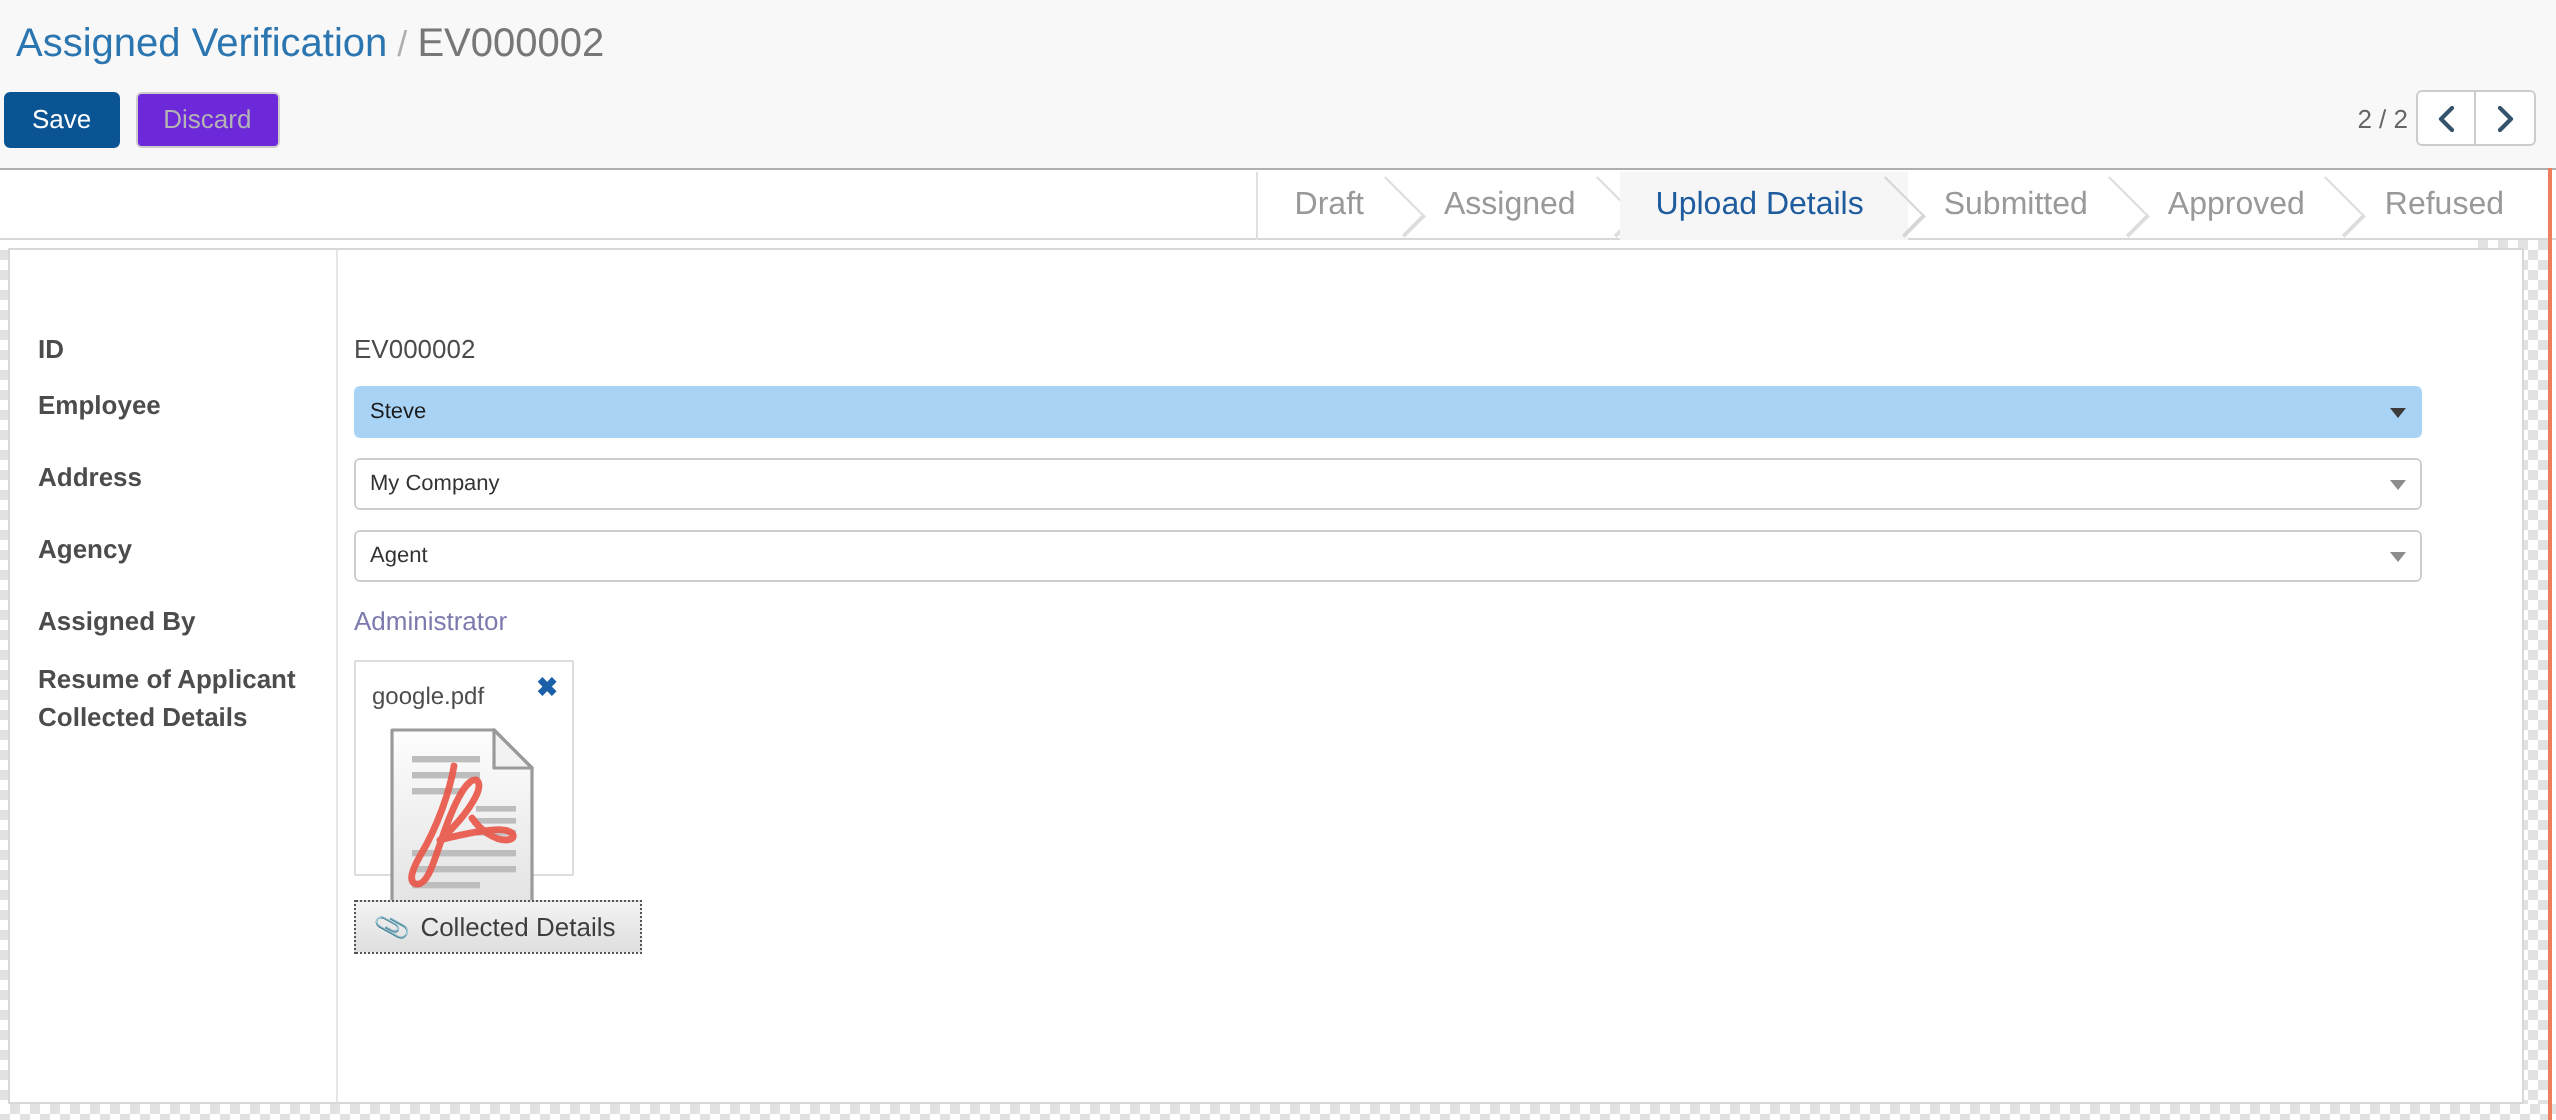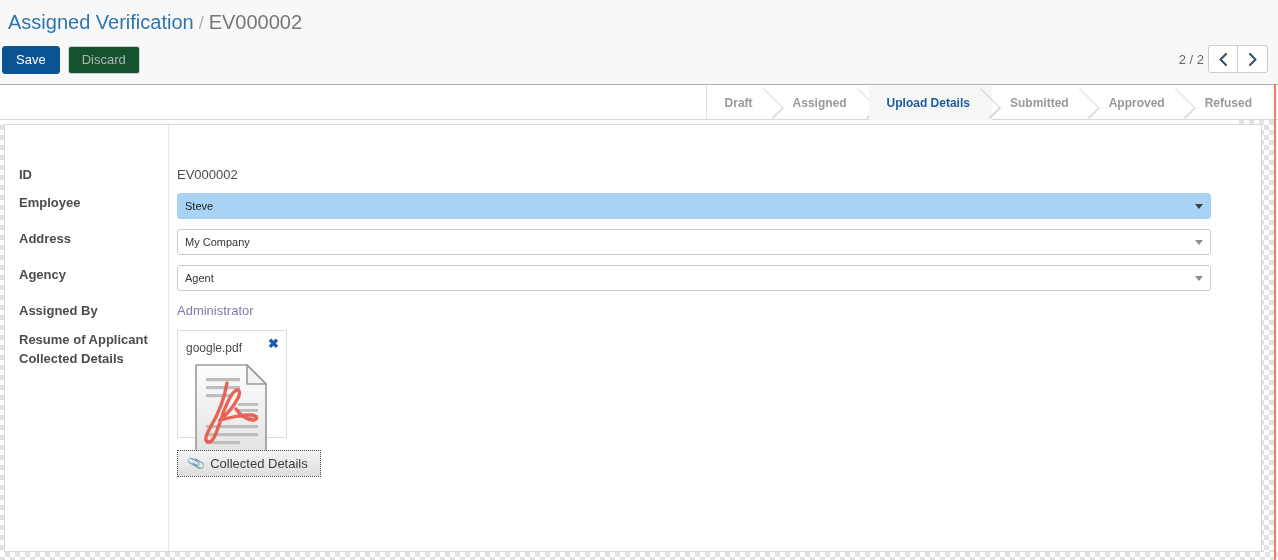--- a/index.html
+++ b/index.html
@@ -53,21 +53,21 @@
     box-sizing: border-box;
     cursor: pointer;
     vertical-align: middle;
   }
   .btn-save {
     background: #0a5494;
     border: 1px solid #0a5494;
     color: #ffffff;
   }
   .btn-discard {
-    background: #14532d;
+    background: #6d28d9;
     border: 1px solid #cccccc;
     color: #b4b4b4;
     margin-left: 8px;
   }
 
   .pager {
     position: absolute; right: 10px; top: 45px;
     display: flex; align-items: center;
   }
   .pager-count {
@@ -111,22 +111,22 @@
   .sb-right {
     position: absolute; right: 4px; top: 0;
     height: 34px;
     display: flex; align-items: stretch;
     border-left: 1px solid #e0e0e0;
   }
   .sb-item {
     position: relative;
     display: flex; align-items: center;
     padding: 0 22px 0 18px;
-    font-size: 12px;
-    font-weight: bold;
+    font-size: 16px;
+    font-weight: normal;
     color: #999999;
     background: transparent;
     white-space: nowrap;
     cursor: pointer;
   }
   .sb-item.active {
     background: #f6f6f6;
     color: #1f5c9e;
   }
   

